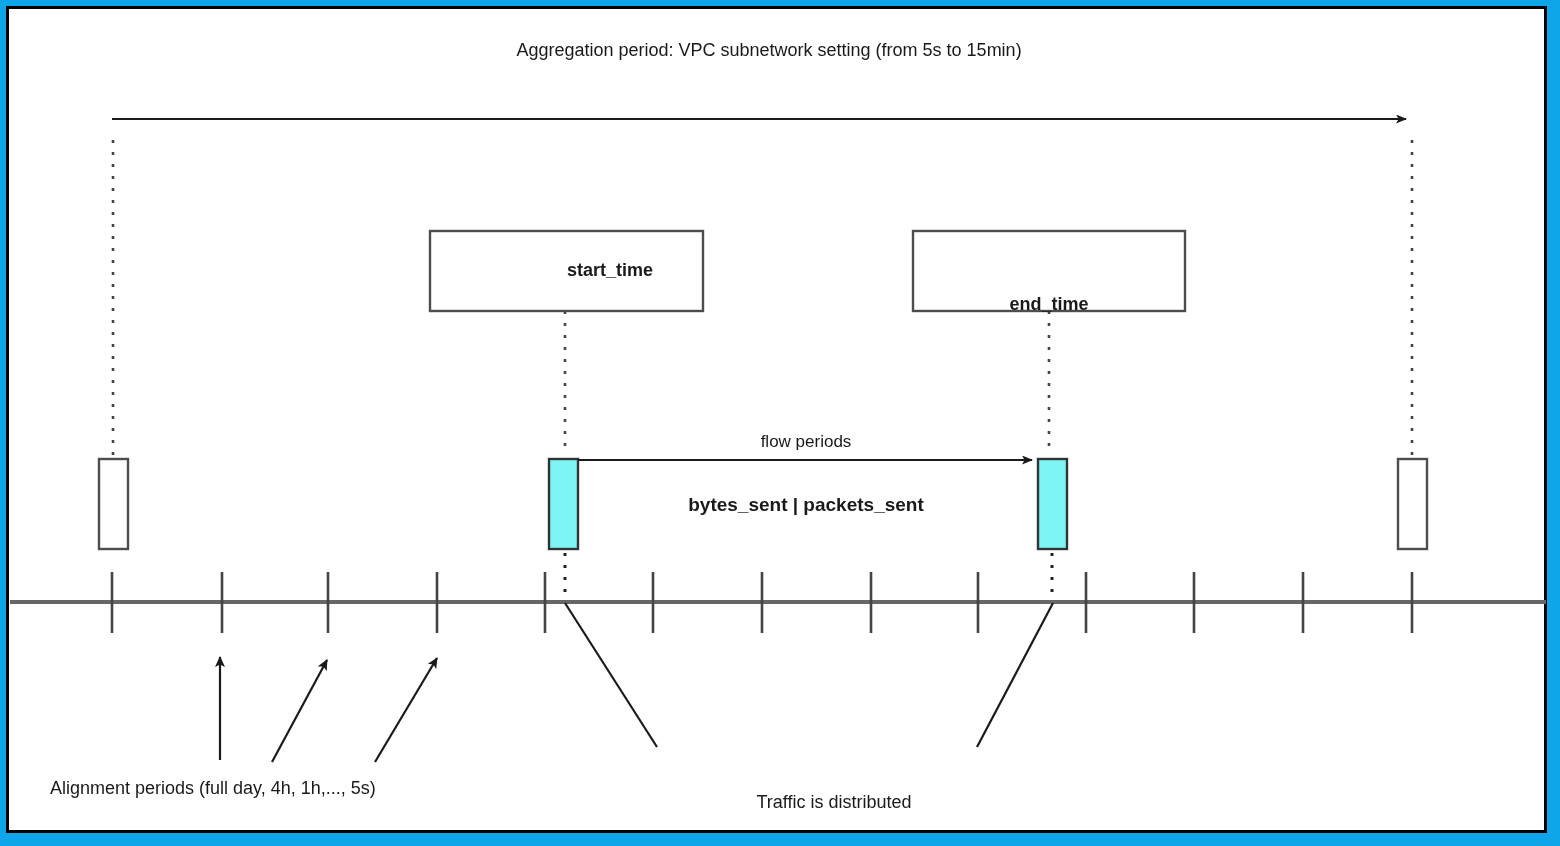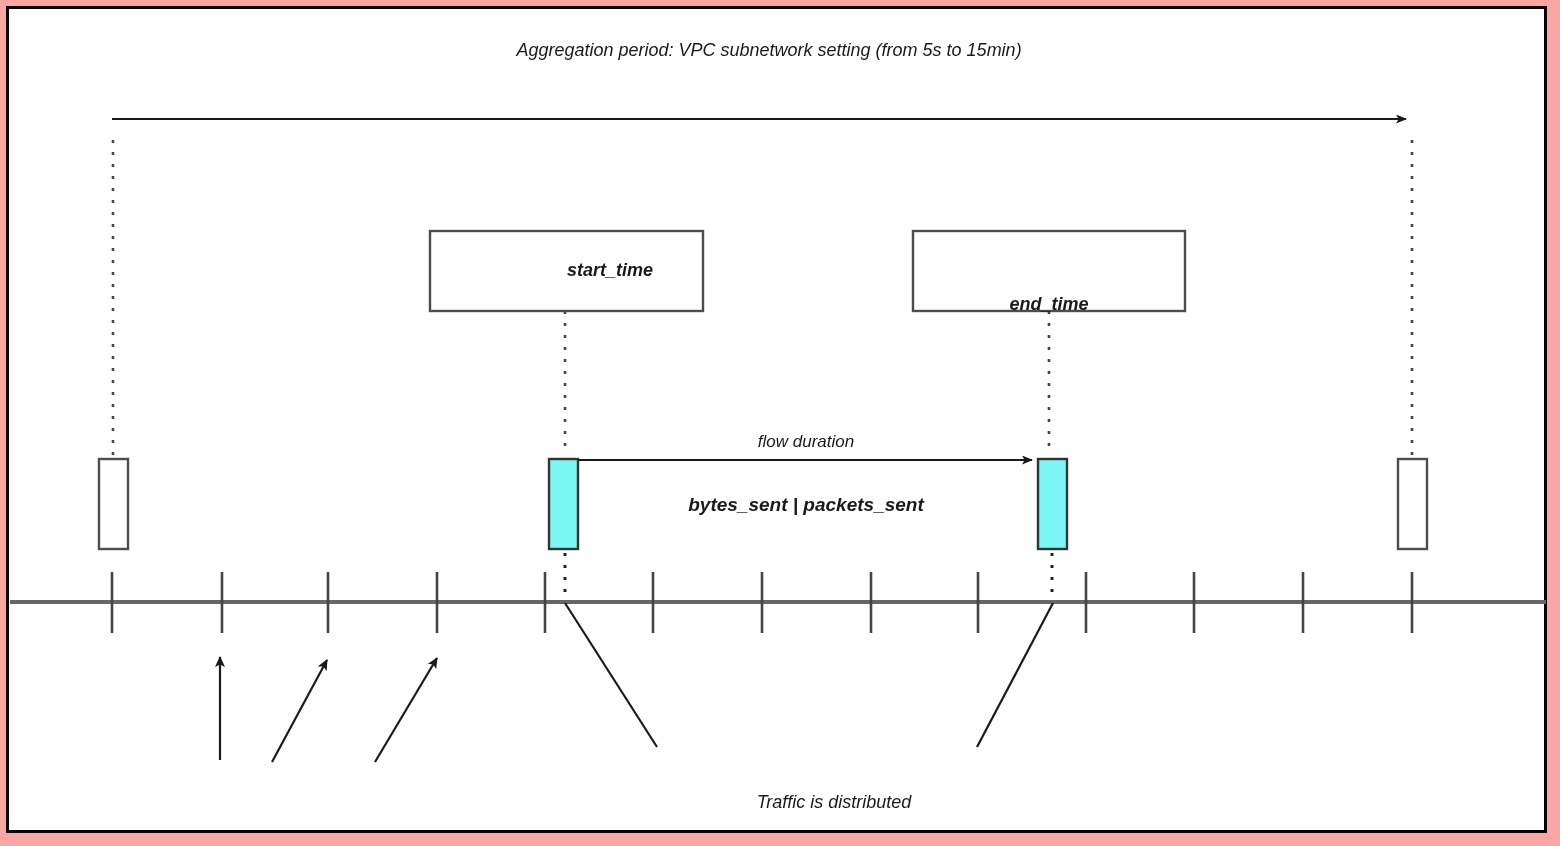--- a/index.html
+++ b/index.html
@@ -1,22 +1,21 @@
 <!DOCTYPE html>
 <html><head>
 <meta charset="utf-8">
 <style>
   html,body{margin:0;padding:0;background:#ffffff;}
   body{font-family:"Liberation Sans", sans-serif;}
   #canvas{
     position:relative;
     width:1560px;height:846px;
-    background:#fca5a5;
+    background:#0ea5e9;
     overflow:hidden;
-    font-style:italic;
   }
   #frame{
     position:absolute;
     left:6px;top:6px;
     width:1541px;height:827px;
     border:3px solid #000000;
     box-sizing:border-box;
     background:#ffffff;
   }
   svg#diagram{
@@ -99,23 +98,24 @@
     <line x1="565" y1="603" x2="657" y2="747" stroke="#1a1a1a" stroke-width="2.2"></line>
     <line x1="1053" y1="603" x2="977" y2="747" stroke="#1a1a1a" stroke-width="2.2"></line>
   </svg>
 
   <div class="lbl t-title ctr" style="left:769px;top:40px;">Aggregation period: VPC subnetwork setting (from 5s to 15min)</div>
 
   <div class="lbl t-box ctr" style="left:566px;top:260px;margin-left:44px;">start_time</div>
 
   <div class="lbl t-box ctr" style="left:1049px;top:260px;margin-top:34px;">end_time</div>
 
-  <div class="lbl t-flow ctr" style="left:806px;top:432px;">flow duration</div>
+  <div class="lbl t-flow ctr" style="left:806px;top:432px;">flow periods</div>
 
   <div class="lbl t-bytes ctr" style="left:806px;top:493px;">bytes_sent | packets_sent</div>
 
+  <div class="lbl t-foot" style="left:50px;top:778px;">Alignment periods (full day, 4h, 1h,..., 5s)</div>
 
   <div class="lbl t-foot-c ctr" style="left:834px;top:748px;">
     <div>Traffic is distributed</div>
     
     
   </div>
 </div>
 
 </body></html>

